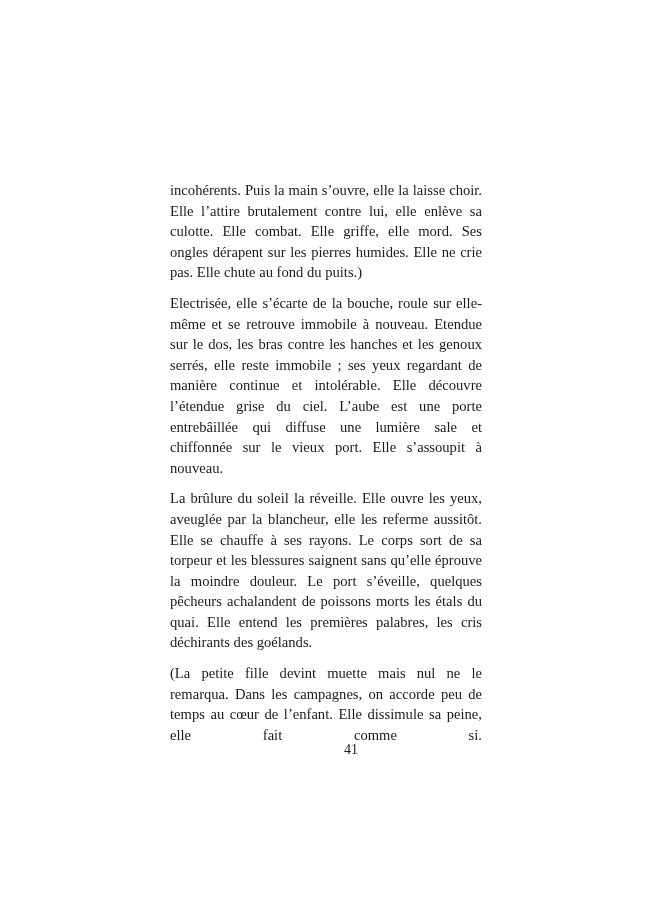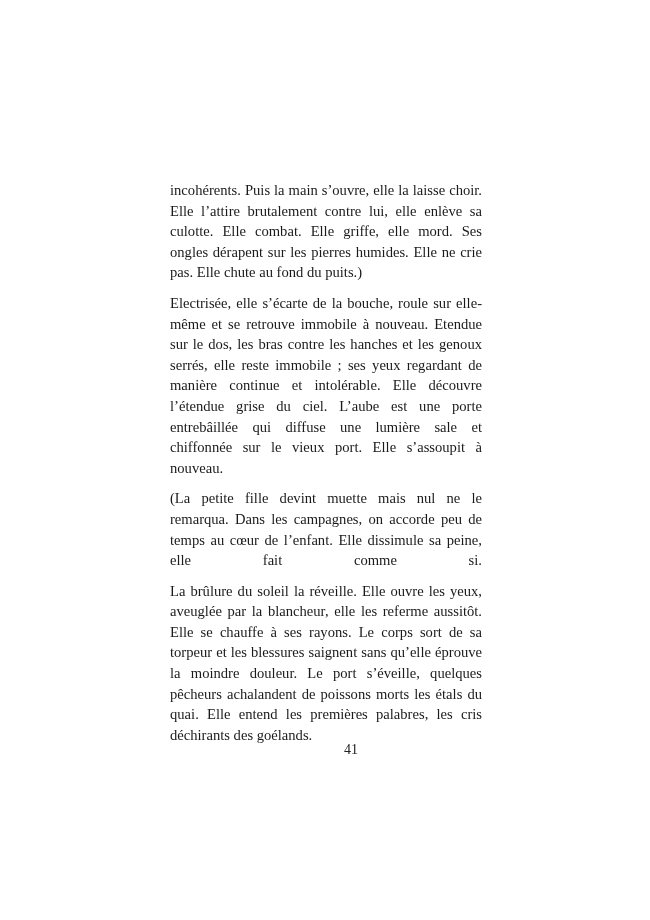--- a/index.html
+++ b/index.html
@@ -45,17 +45,17 @@
       padding-left: 34px;
     }
   </style>
 </head>
 <body>
 
 <div class="page">
   <div class="text-block">
     <p>incohérents. Puis la main s’ouvre, elle la laisse choir. Elle l’attire brutalement contre lui, elle enlève sa culotte. Elle combat. Elle griffe, elle mord. Ses ongles dérapent sur les pierres humides. Elle ne crie pas. Elle chute au fond du puits.)</p>
     <p>Electrisée, elle s’écarte de la bouche, roule sur elle-même et se retrouve immobile à nouveau.  Etendue sur le dos, les bras contre les hanches et les genoux serrés, elle reste immobile ; ses yeux regardant de manière continue et intolérable. Elle découvre l’étendue grise du ciel. L’aube est une porte entrebâillée qui diffuse une lumière sale et chiffonnée sur le vieux port. Elle s’assoupit à nouveau.</p>
+    <p>La brûlure du soleil la réveille. Elle ouvre les yeux, aveuglée par la blancheur, elle les referme aussitôt. Elle se chauffe à ses rayons. Le corps sort de sa torpeur et les blessures saignent sans qu’elle éprouve la moindre douleur. Le port s’éveille, quelques pêcheurs achalandent de poissons morts les étals du quai. Elle entend les premières palabres, les cris déchirants des goélands.</p>
     <p style="text-align-last: justify;">(La petite fille devint muette mais nul ne le remarqua. Dans les campagnes, on accorde peu de temps au cœur de l’enfant. Elle dissimule sa peine, elle fait comme si.</p>
-    <p>La brûlure du soleil la réveille. Elle ouvre les yeux, aveuglée par la blancheur, elle les referme aussitôt. Elle se chauffe à ses rayons. Le corps sort de sa torpeur et les blessures saignent sans qu’elle éprouve la moindre douleur. Le port s’éveille, quelques pêcheurs achalandent de poissons morts les étals du quai. Elle entend les premières palabres, les cris déchirants des goélands.</p>
   </div>
   <div class="page-number">41</div>
 </div>
 
 </body></html>

